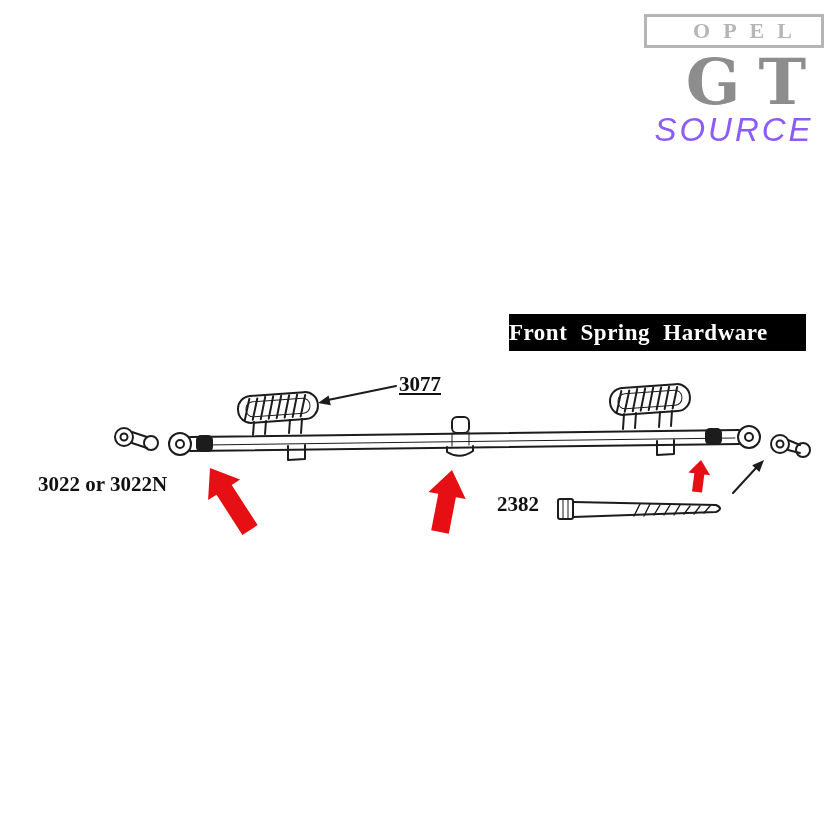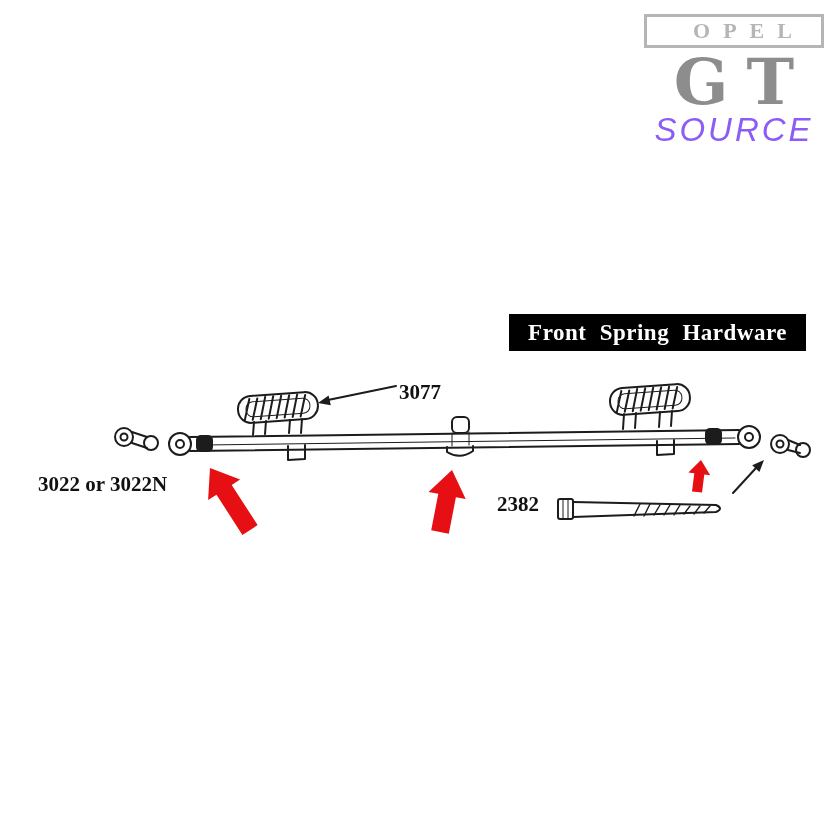--- a/index.html
+++ b/index.html
@@ -19,39 +19,39 @@
   
   .logo{position:absolute;top:14px;right:16px;width:180px;text-align:center;user-select:none;}
   .logo-opel{
     box-sizing:border-box;border:3px solid #b5b5b5;height:34px;
     display:flex;align-items:center;justify-content:center;
     font-weight:bold;font-size:22px;letter-spacing:13px;padding-left:30px;
     color:#b5b5b5;font-family:"Liberation Serif",serif;
   }
   .logo-gt{
     font-family:"DejaVu Serif",serif;font-weight:bold;font-size:64px;line-height:1.0;
-    letter-spacing:18px;padding-left:18px;color:#8d8d8d;margin-top:2px;
+    letter-spacing:18px;padding-left:18px;color:#8d8d8d;margin-top:2px;text-align:right;
   }
   .logo-source{
     font-family:"Liberation Sans",sans-serif;font-style:italic;font-size:33px;
     letter-spacing:3px;color:#8b5cf6;margin-top:-2px;line-height:1.1;
   }
   
   .title-box{
     position:absolute;left:509px;top:314px;width:297px;height:37px;
     background:var(--title-bg);color:var(--title-text);
-    display:flex;align-items:center;justify-content:center;
+    display:flex;align-items:center;
     font-weight:bold;font-size:23px;word-spacing:7px;letter-spacing:0.5px;
   }
   
   .label{
     position:absolute;font-family:"Liberation Serif",serif;font-weight:bold;
     font-size:21px;color:#111;white-space:nowrap;
   }
-  .label-3077{left:399px;top:380px;}
+  .label-3077{left:399px;top:372px;text-decoration:underline;}
   .label-3022{left:38px;top:472px;}
   .label-3086{left:497px;top:492px;}
 </style>
 </head>
 <body>
 
 <div class="page">
 
   <svg class="art" viewBox="0 0 840 840" aria-hidden="true">
     <g stroke="var(--line-black)" stroke-width="2" fill="none" stroke-linecap="round" stroke-linejoin="round">

